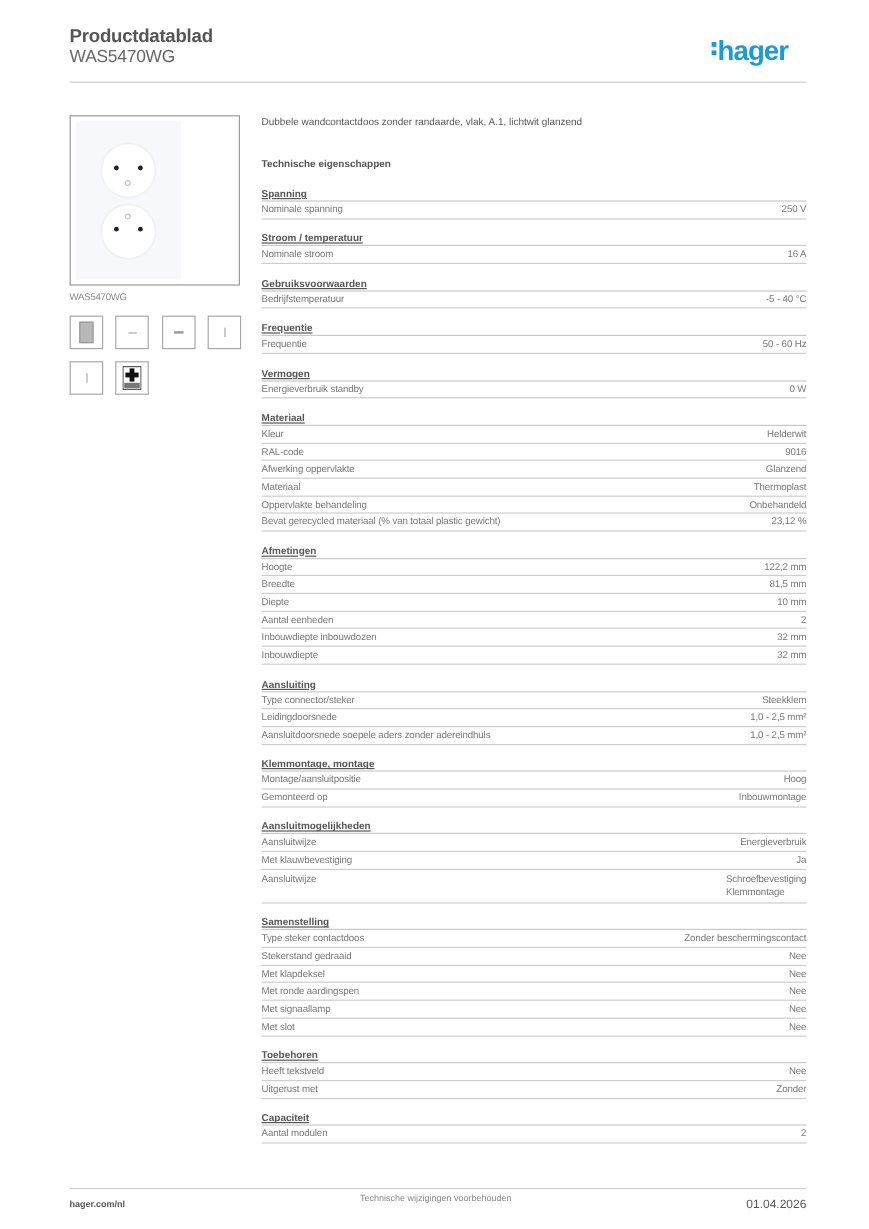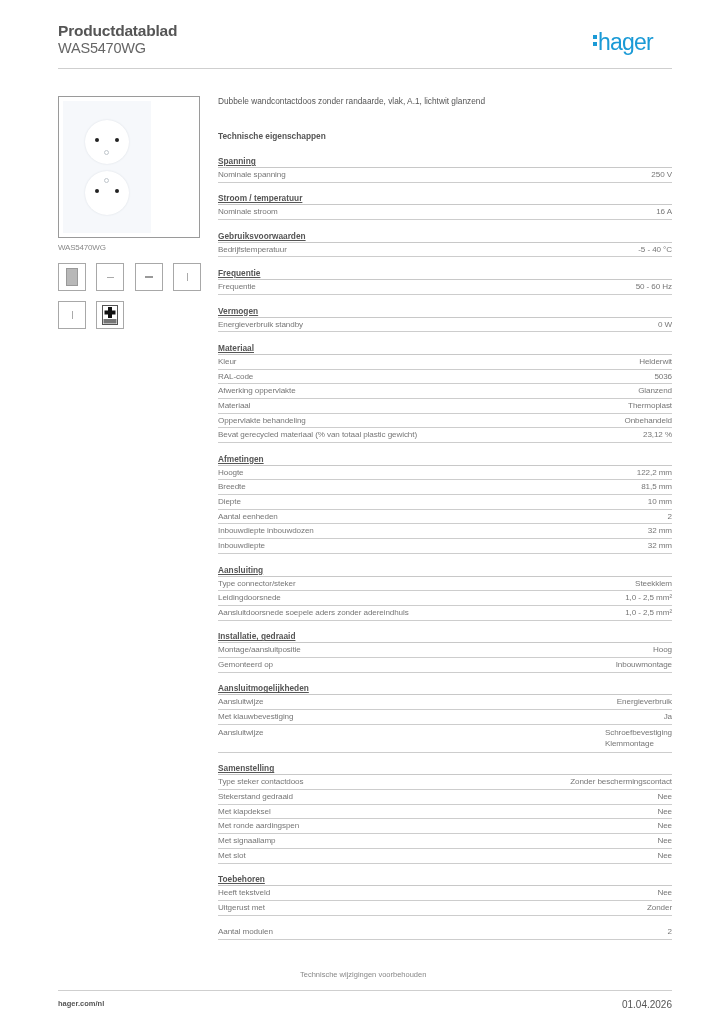--- a/index.html
+++ b/index.html
@@ -1,20 +1,20 @@
 <!DOCTYPE html>
 <html><head>
 <meta charset="utf-8">
 <style>
   html, body { margin:0; padding:0; background:#ffffff; }
   body { width:724px; height:1024px; position:relative; overflow:hidden;
          font-family:"Liberation Sans", sans-serif; color:#555; }
   .header-title { position:absolute; left:58px; top:22px; font-size:15.5px; font-weight:bold; color:#555; letter-spacing:-0.2px; }
   .header-sub { position:absolute; left:58px; top:40px; font-size:14.5px; color:#666; letter-spacing:-0.2px; }
-  .logo { position:absolute; left:593px; top:29px; font-size:23px; font-weight:normal; color:#1a9ad6; letter-spacing:-0.8px; }
+  .logo { position:absolute; left:593px; top:29px; font-size:23px; font-weight:bold; color:#1a9ad6; letter-spacing:-0.8px; }
   .logo .colon { display:inline-block; width:5px; position:relative; top:-1px; }
   .logo .colon i { display:block; width:4px; height:4px; background:#1a9ad6; margin:3px 0 3px 0; }
   .header-rule { position:absolute; left:58px; top:68px; width:614px; height:1px; background:#cfcfcf; }
 
   .product-image { position:absolute; left:58px; top:96px; width:142px; height:142px; border:1px solid #9a9a9a; box-sizing:border-box; background:#fff; }
   .plate { position:absolute; left:4px; top:4px; width:88px; height:132px; background:#f6f8fb; }
   .socket { position:absolute; left:22px; width:44px; height:44px; border-radius:50%; background:#ffffff; box-shadow:0 0 2px #d8dde3; }
   .socket .pin { position:absolute; width:4px; height:4px; border-radius:50%; background:#222; top:18px; }
   .socket .ground { position:absolute; left:19px; width:5px; height:5px; border-radius:50%; border:1px solid #bfc6cc; box-sizing:border-box; }
   .image-caption { position:absolute; left:58px; top:243px; font-size:8px; color:#888; letter-spacing:-0.2px; }
@@ -25,21 +25,21 @@
   .specs-heading { position:absolute; left:218px; top:131px; font-size:8.3px; font-weight:bold; color:#555; }
   .specs { position:absolute; left:218px; top:155px; width:454px; }
   .group { margin-bottom:9.7px; }
   .group-title { font-size:8.3px; font-weight:bold; color:#555; height:13px; line-height:12px; border-bottom:1.4px solid #c8c8c8; box-sizing:border-box;text-decoration:underline; }
   .row { display:flex; justify-content:space-between; font-size:8.1px; color:#777; border-bottom:1px solid #cdcdcd; height:14.7px; line-height:14px; box-sizing:border-box; letter-spacing:-0.1px; }
   .row.multi { height:auto; line-height:11px; padding-top:2px; padding-bottom:3px; }
   .row .val { text-align:left; white-space:pre-line; }
 
   .footer-rule { position:absolute; left:58px; top:990px; width:614px; height:1px; background:#cfcfcf; }
   .footer-left { position:absolute; left:58px; top:999px; font-size:7.5px; font-weight:bold; color:#555; }
-  .footer-center { position:absolute; left:300px; top:970px; font-size:7.5px; color:#888;text-align:right; }
+  .footer-center { position:absolute; left:300px; top:994px; font-size:7.5px; color:#888;text-align:right; }
   .footer-right { position:absolute; right:52px; top:999px; font-size:10px; font-weight:normal; color:#555; }
 </style>
 </head>
 <body>
 
 <div class="header-title">Productdatablad</div>
 <div class="header-sub">WAS5470WG</div>
 <div class="logo">
   <span class="colon"><i></i><i></i></span><span>hager</span>
 </div>
@@ -125,21 +125,21 @@
       </div>
     </div>
     <div class="group">
       <div class="group-title">Materiaal</div>
       <div class="row">
         <span>Kleur</span>
         <span class="val">Helderwit</span>
       </div>
       <div class="row">
         <span>RAL-code</span>
-        <span class="val">5036</span>
+        <span class="val">9016</span>
       </div>
       <div class="row">
         <span>Afwerking oppervlakte</span>
         <span class="val">Glanzend</span>
       </div>
       <div class="row">
         <span>Materiaal</span>
         <span class="val">Thermoplast</span>
       </div>
       <div class="row">
@@ -187,21 +187,21 @@
       <div class="row">
         <span>Leidingdoorsnede</span>
         <span class="val">1,0 - 2,5 mm²</span>
       </div>
       <div class="row">
         <span>Aansluitdoorsnede soepele aders zonder adereindhuls</span>
         <span class="val">1,0 - 2,5 mm²</span>
       </div>
     </div>
     <div class="group">
-      <div class="group-title">Installatie, gedraaid</div>
+      <div class="group-title">Klemmontage, montage</div>
       <div class="row">
         <span>Montage/aansluitpositie</span>
         <span class="val">Hoog</span>
       </div>
       <div class="row">
         <span>Gemonteerd op</span>
         <span class="val">Inbouwmontage</span>
       </div>
     </div>
     <div class="group">
@@ -252,20 +252,21 @@
       <div class="row">
         <span>Heeft tekstveld</span>
         <span class="val">Nee</span>
       </div>
       <div class="row">
         <span>Uitgerust met</span>
         <span class="val">Zonder</span>
       </div>
     </div>
     <div class="group">
+      <div class="group-title">Capaciteit</div>
       <div class="row">
         <span>Aantal modulen</span>
         <span class="val">2</span>
       </div>
     </div>
   </div>
 
 <div class="footer-rule"></div>
 <div class="footer-left">hager.com/nl</div>
 <div class="footer-center">Technische wijzigingen voorbehouden</div>

